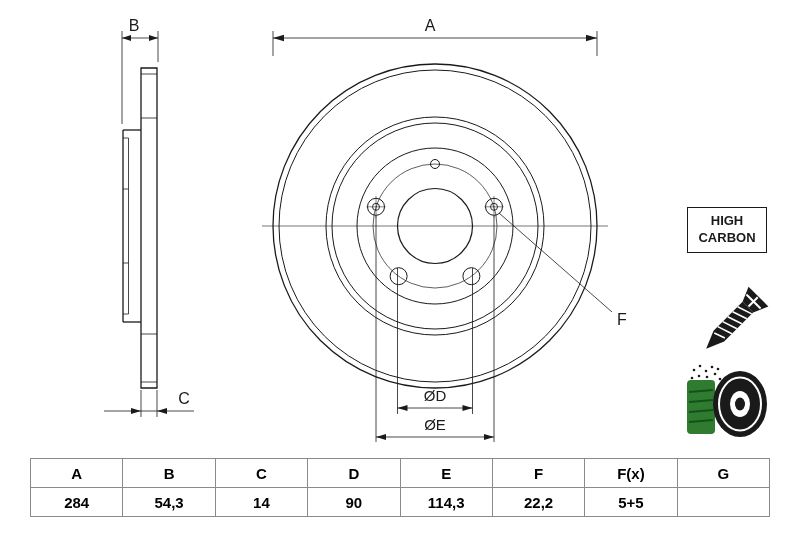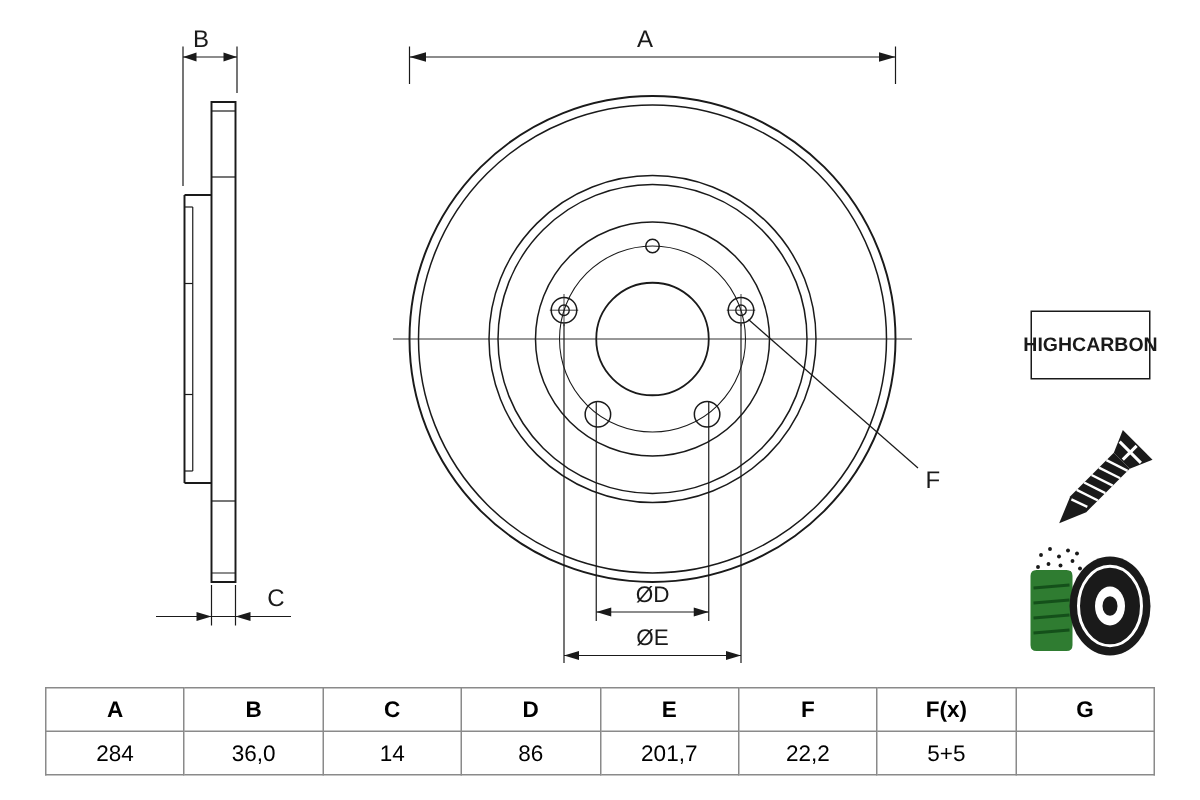--- a/index.html
+++ b/index.html
@@ -3,27 +3,27 @@
 <meta charset="utf-8">
 <style>
   * { margin:0; padding:0; box-sizing:border-box; }
   html,body { width:800px; height:533px; background:#ffffff; font-family:"Liberation Sans", sans-serif; position:relative; overflow:hidden; }
   :root { --line:#1a1a1a; --green:#2f7c31; --green_dark:#14501a; --table_border:#8a8a8a; }
   .stage { position:absolute; inset:0; }
   svg text { font-family:"Liberation Sans", sans-serif; fill:var(--line); }
   .badge {
     position:absolute; left:687px; top:207px; width:80px; height:46px;
     border:1.5px solid var(--line); background:#fff;
-    display:flex; align-items:center; justify-content:center;
+    display:flex; flex-direction:column; align-items:center; justify-content:center;
     font-weight:bold; font-size:13px; line-height:1.3; color:var(--line); text-align:center;
   }
   table.dims { position:absolute; left:30px; top:458px; width:740px; border-collapse:collapse; table-layout:fixed; background:#fff; }
   table.dims th, table.dims td { border:1px solid var(--table_border); height:29px; text-align:center; vertical-align:middle; font-size:15px; color:#000; }
   table.dims th { font-weight:bold; }
-  table.dims td { font-weight:normal; }
+  table.dims td { font-weight:bold; }
 </style>
 </head>
 <body>
 
 <div class="stage">
 
   <svg width="800" height="455" viewBox="0 0 800 455">
 
     <g fill="none" stroke="var(--line)">
       <line x1="262" y1="226" x2="608" y2="226" stroke-width="0.6"></line>
@@ -178,24 +178,24 @@
         <th>D</th>
         <th>E</th>
         <th>F</th>
         <th>F(x)</th>
         <th>G</th>
       </tr>
     </thead>
     <tbody>
       <tr>
         <td>284</td>
-        <td>36,0</td>
+        <td>54,3</td>
         <td>14</td>
-        <td>86</td>
-        <td>201,7</td>
+        <td>90</td>
+        <td>114,3</td>
         <td>22,2</td>
         <td>5+5</td>
         <td></td>
       </tr>
     </tbody>
   </table>
 
 </div>
 
 </body></html>

